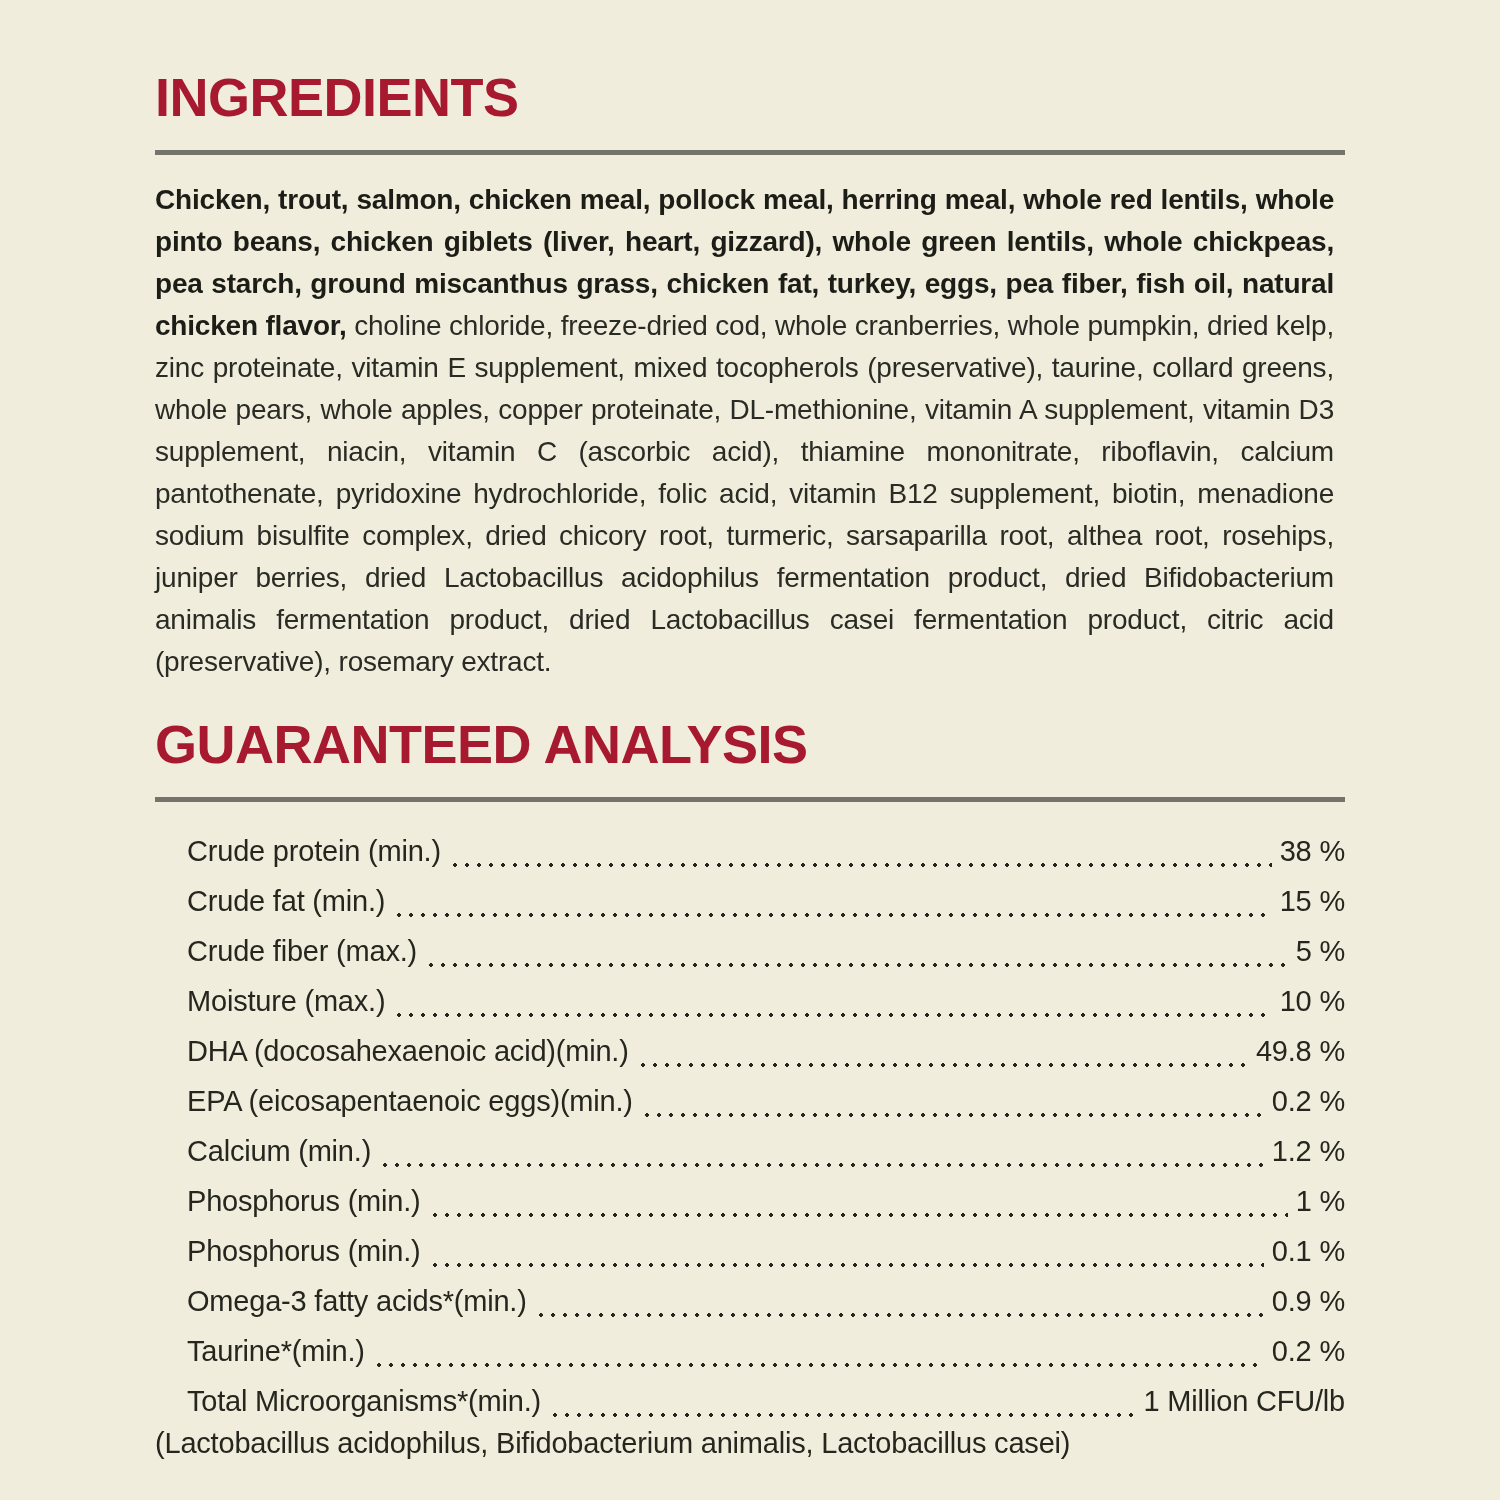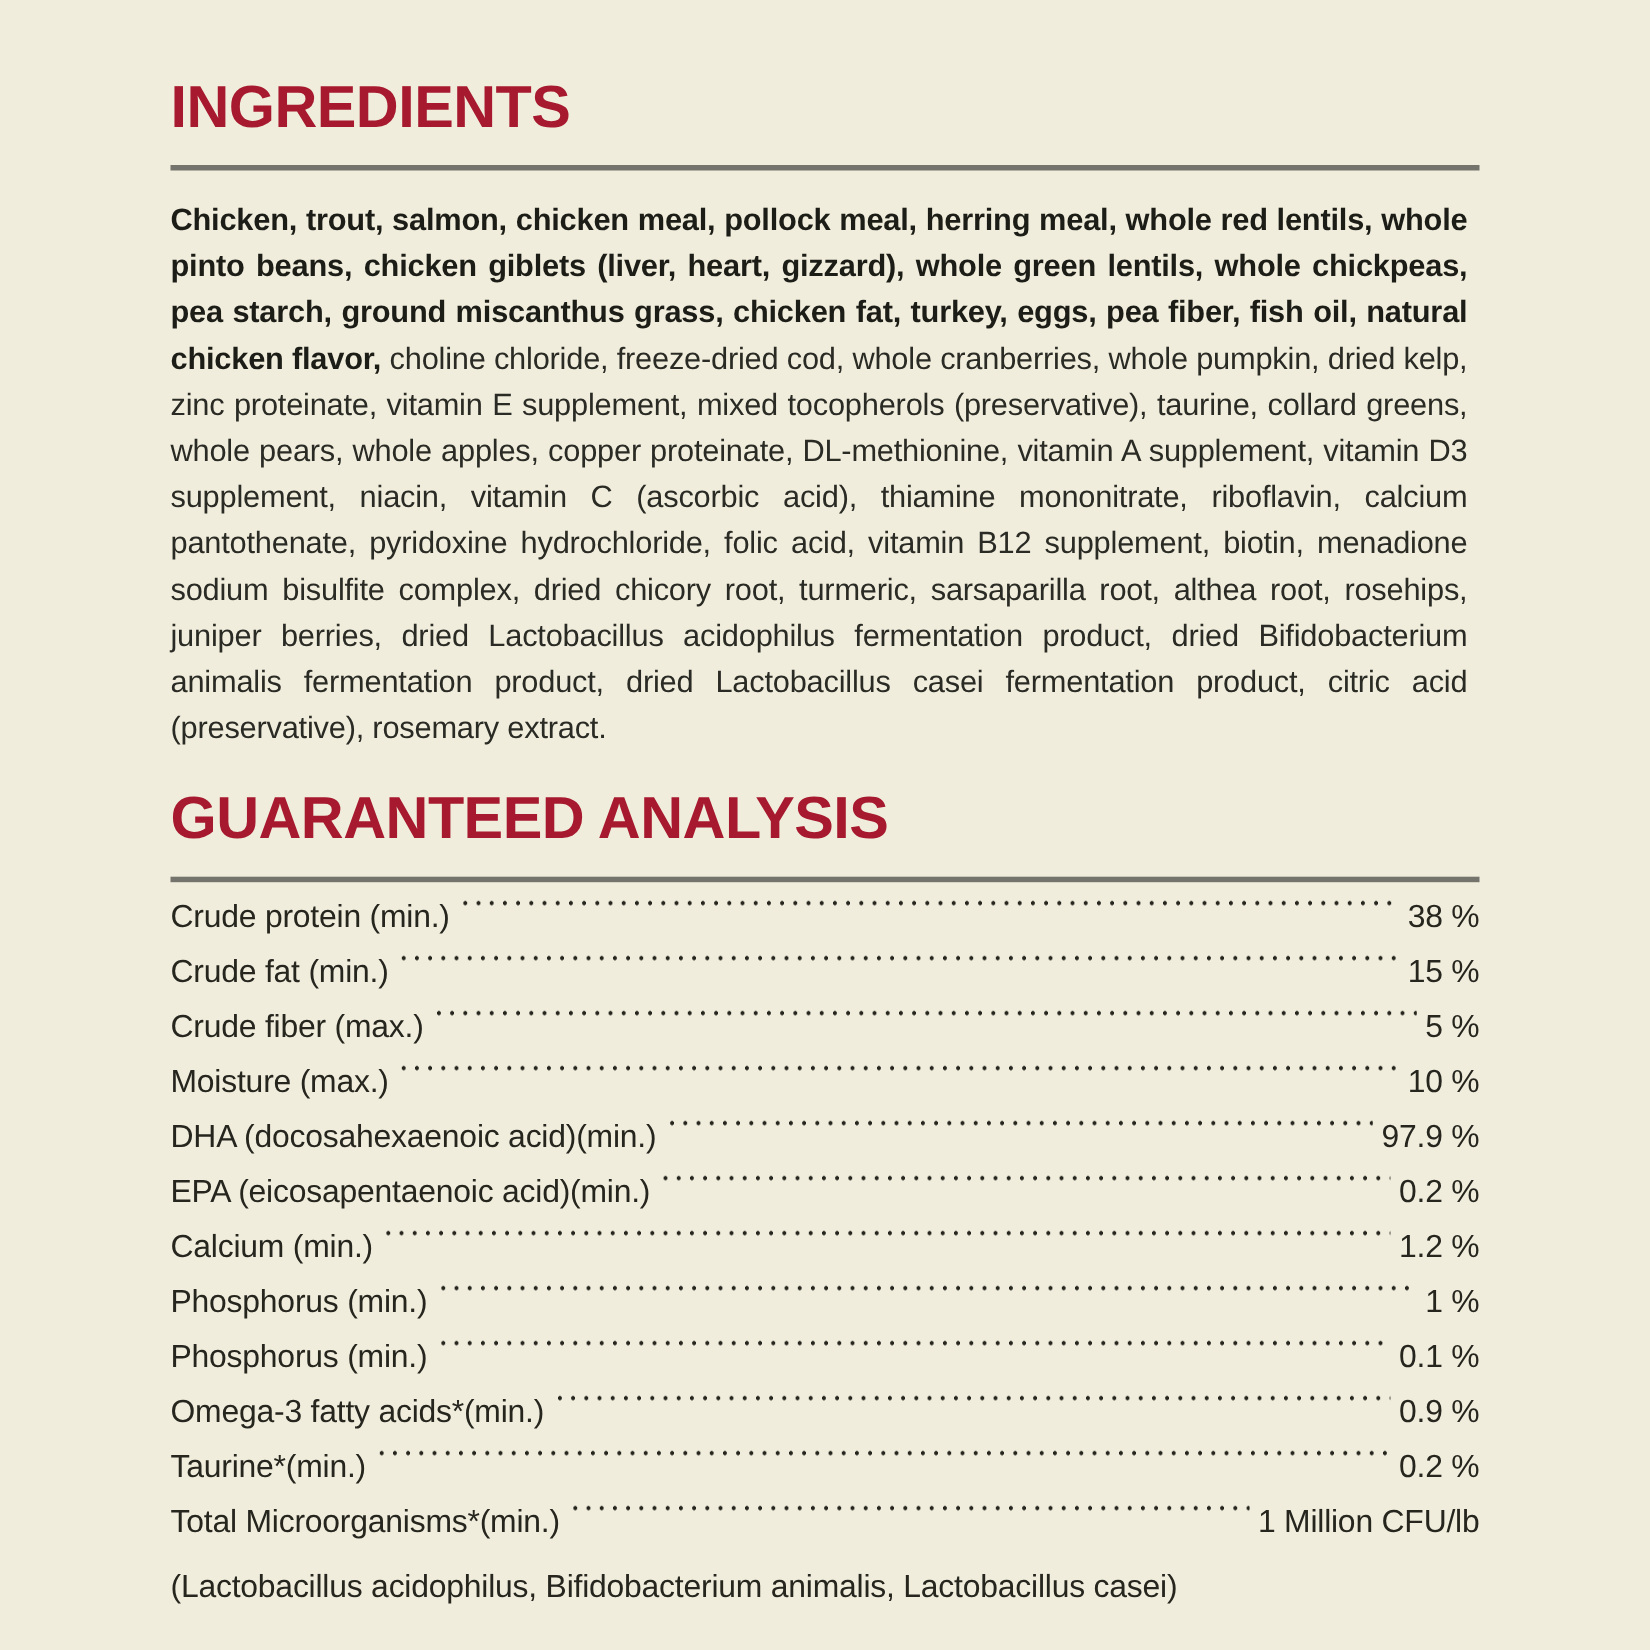--- a/index.html
+++ b/index.html
@@ -37,25 +37,26 @@
     letter-spacing:-0.2px;
   }
   p.ingredients strong{
     font-weight:700;
     color:#1d1d17;
   }
   .analysis-heading-wrap{margin-top:14px;}
   .rows{margin-top:16px;}
   .row{
     display:flex;
-    align-items:flex-start;
+    align-items:flex-end;
     height:50px;
     font-size:29px;
     letter-spacing:-0.2px;
     color:#26261f;
+    margin-left:32px;
   }
   .row .lbl{white-space:nowrap;}
   .row .dots{
     flex:1 1 auto;
     height:6px;
     margin:0 8px;
     background-image:radial-gradient(circle, #26261f 1.7px, rgba(0,0,0,0) 2.1px);
     background-size:12px 6px;
     background-position:left bottom;
     background-repeat:repeat-x;
@@ -101,24 +102,24 @@
         <span class="val">5 %</span>
       </div>
       <div class="row">
         <span class="lbl">Moisture (max.)</span>
         <span class="dots"></span>
         <span class="val">10 %</span>
       </div>
       <div class="row">
         <span class="lbl">DHA (docosahexaenoic acid)(min.)</span>
         <span class="dots"></span>
-        <span class="val">97.9 %</span>
+        <span class="val">49.8 %</span>
       </div>
       <div class="row">
-        <span class="lbl">EPA (eicosapentaenoic acid)(min.)</span>
+        <span class="lbl">EPA (eicosapentaenoic eggs)(min.)</span>
         <span class="dots"></span>
         <span class="val">0.2 %</span>
       </div>
       <div class="row">
         <span class="lbl">Calcium (min.)</span>
         <span class="dots"></span>
         <span class="val">1.2 %</span>
       </div>
       <div class="row">
         <span class="lbl">Phosphorus (min.)</span>

